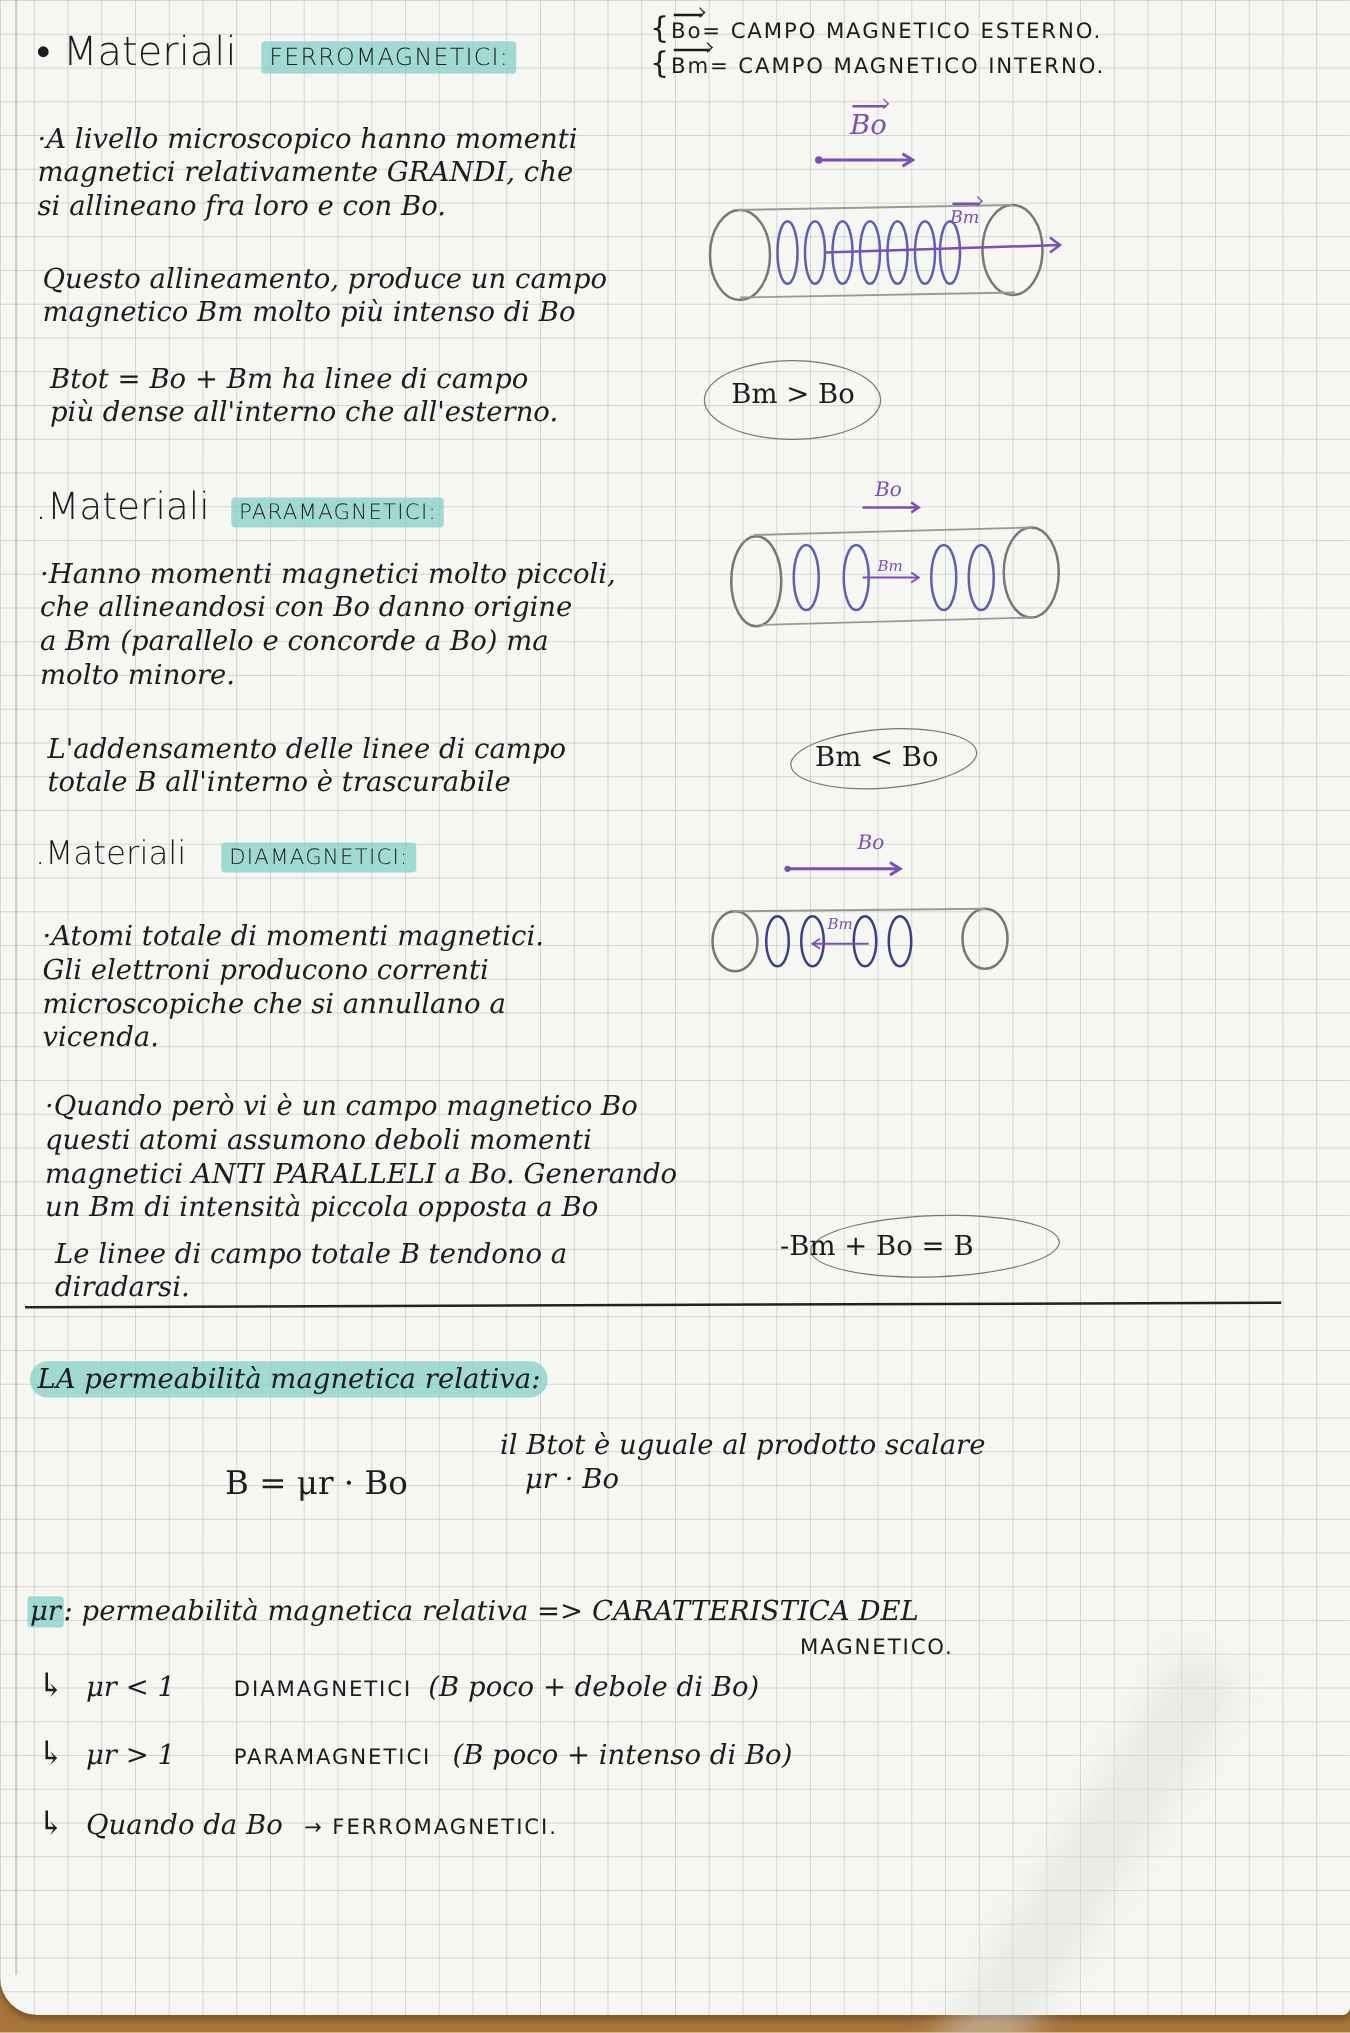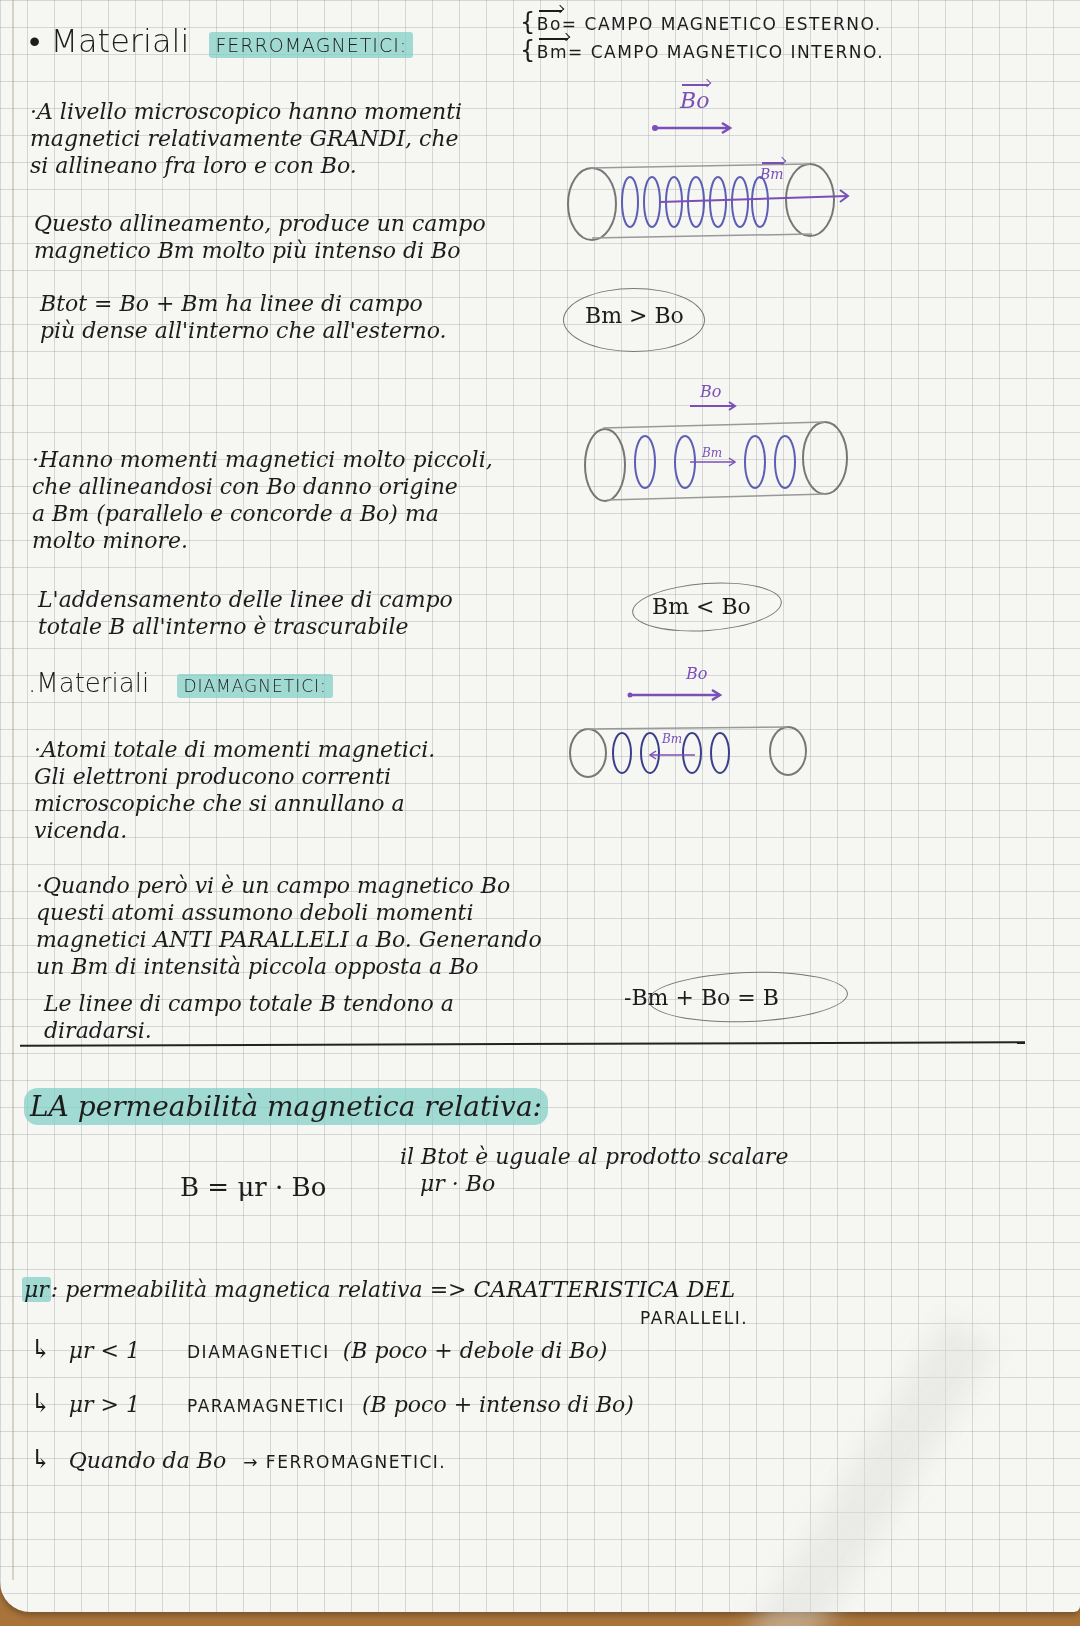--- a/index.html
+++ b/index.html
@@ -79,20 +79,24 @@
       <ellipse cx="180" cy="84" rx="8" ry="25"></ellipse>
       <ellipse cx="200" cy="84" rx="8" ry="25"></ellipse>
     </g>
     <line x1="100" y1="84" x2="288" y2="78" stroke="#7b4fb8" stroke-width="2"></line>
     <polyline points="280,72 288,78 280,84" fill="none" stroke="#7b4fb8" stroke-width="2"></polyline>
   </svg>
   <div class="hw purple" style="left:760px;top:166px;font-size:14px;"><span class="vec">Bm</span></div>
   <div class="oval" style="left:563px;top:288px;width:140px;height:62px;"></div>
   <div class="hw" style="left:585px;top:303px;font-size:22px;font-style:normal;">Bm &gt; Bo</div>
 
+  <div class="hw title" style="left:28px;top:388px;font-size:30px;">
+    <span>.Materiali</span>
+    <span class="hl" style="margin-left:8px;font-size:17px;">PARAMAGNETICI:</span>
+  </div>
   <div class="hw para" style="left:32px;top:446px;">
     <div>·Hanno momenti magnetici molto piccoli,</div>
     <div>che allineandosi con Bo danno origine</div>
     <div>a Bm (parallelo e concorde a Bo) ma</div>
     <div>molto minore.</div>
   </div>
   <div class="hw para" style="left:38px;top:586px;">
     <div>L'addensamento delle linee di campo</div>
     <div>totale B all'interno è trascurabile</div>
   </div>
@@ -156,32 +160,32 @@
     <line x1="125" y1="70" x2="80" y2="70" stroke="#7b4fb8" stroke-width="1.5"></line>
     <polyline points="86,66 80,70 86,74" fill="none" stroke="#7b4fb8" stroke-width="1.5"></polyline>
   </svg>
   <div class="hw purple" style="left:662px;top:732px;font-size:12px;"><span>Bm</span></div>
   <div class="oval" style="left:648px;top:972px;width:198px;height:48px;transform:rotate(-2deg);"></div>
   <div class="hw" style="left:624px;top:985px;font-size:22px;font-style:normal;">-Bm + Bo = B</div>
 
   <div class="divider"></div>
 
   <div class="hw" style="left:24px;top:1090px;font-size:23px;">
-    <span class="hl" style="font-family:'DejaVu Serif','Liberation Serif',serif;font-style:italic;font-size:28px;letter-spacing:0;border-radius:14px;">LA permeabilità magnetica relativa:</span>
+    <span class="hl" style="font-family:'DejaVu Serif','Liberation Serif',serif;font-style:italic;font-size:22px;letter-spacing:0;border-radius:14px;">LA permeabilità magnetica relativa:</span>
   </div>
   <div class="hw" style="left:180px;top:1172px;font-size:26px;font-style:normal;">B = μr · Bo</div>
   <div class="hw para" style="left:400px;top:1143px;">
     <div>il Btot è uguale al prodotto scalare</div>
     <div style="padding-left:20px;">μr · Bo</div>
   </div>
 
   <div class="hw para" style="left:22px;top:1276px;">
     <span class="hl" style="font-family:'DejaVu Serif','Liberation Serif',serif;font-style:italic;font-size:22px;padding:0 2px;letter-spacing:0;">μr</span><span>: permeabilità magnetica relativa =&gt; CARATTERISTICA DEL</span>
   </div>
-  <div class="hw caps" style="left:640px;top:1308px;">PARALLELI.</div>
+  <div class="hw caps" style="left:640px;top:1308px;">MAGNETICO.</div>
 
   <div class="hw para" style="left:30px;top:1336px;">
     <span style="font-style:normal;font-size:26px;">↳</span>
     <span style="margin-left:10px;">μr &lt; 1</span>
     <span class="caps" style="margin-left:40px;">DIAMAGNETICI</span>
     <span style="margin-left:6px;">(B poco + debole di Bo)</span>
   </div>
   <div class="hw para" style="left:30px;top:1390px;">
     <span style="font-style:normal;font-size:26px;">↳</span>
     <span style="margin-left:10px;">μr &gt; 1</span>

